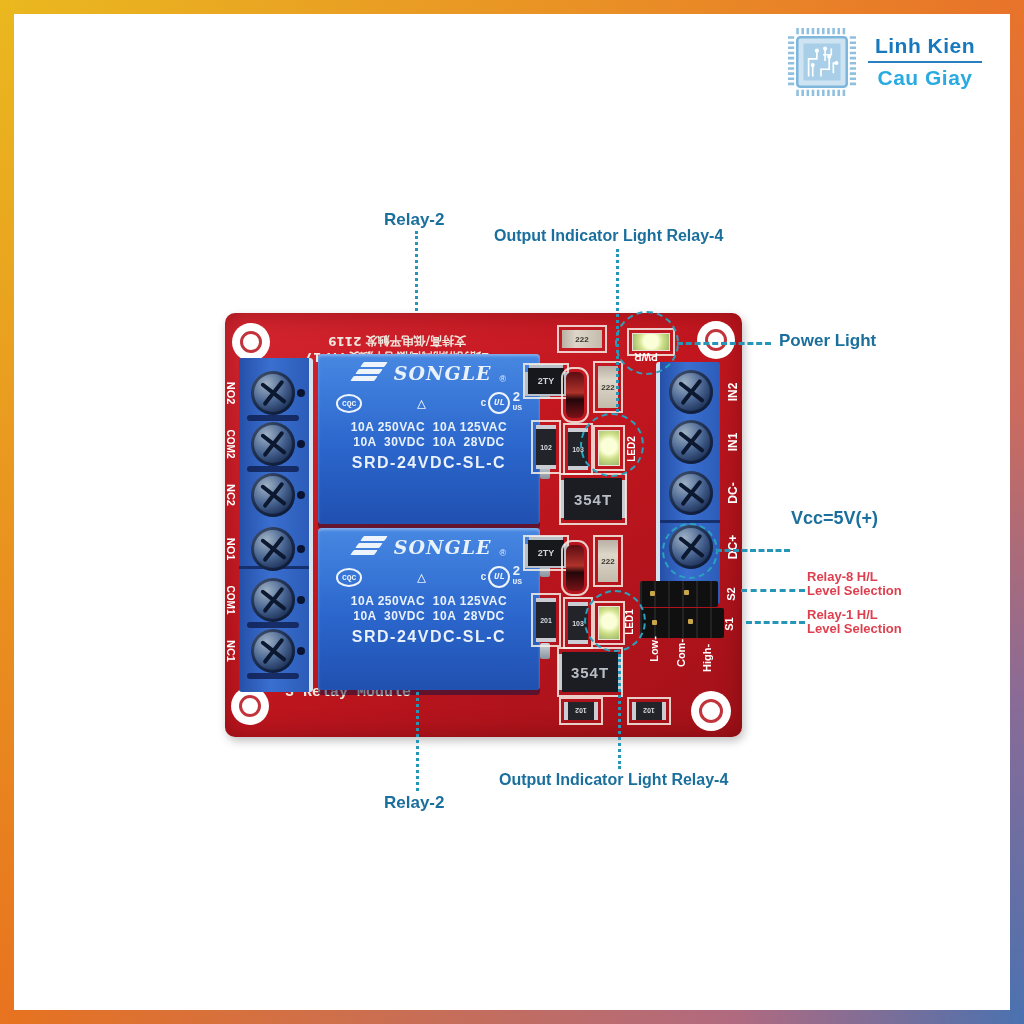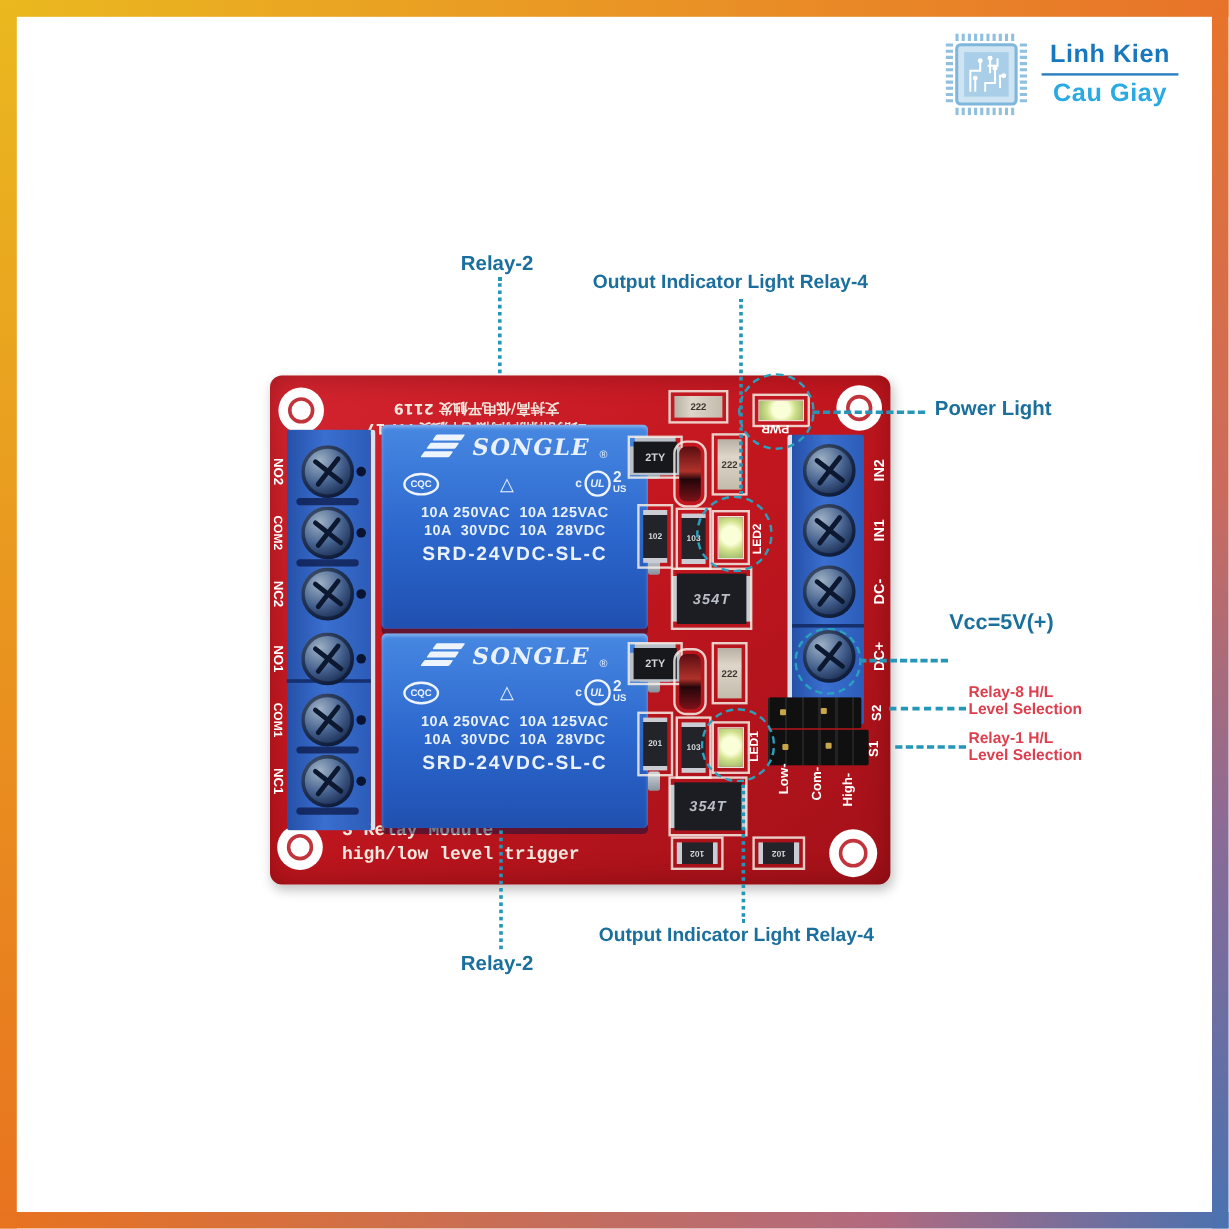--- a/index.html
+++ b/index.html
@@ -67,21 +67,21 @@
     box-shadow:0 5px 0 rgba(8,18,60,.5), inset 0 2px 3px rgba(255,255,255,.35);
     display:flex;flex-direction:column;align-items:center;padding:8px 10px 6px;}
   .relay-brand{display:flex;align-items:flex-end;gap:8px;margin-bottom:8px;}
   .flag{position:relative;width:34px;height:22px;}
   .flag span{position:absolute;height:5px;background:#eef4fc;border-radius:1px;transform:skewX(-35deg);}
   .flag .b1{left:10px;top:0;width:24px;}
   .flag .b2{left:5px;top:7px;width:24px;}
   .flag .b3{left:0;top:14px;width:24px;}
   .brand-name{font-family:"DejaVu Serif",serif;font-style:italic;font-weight:700;font-size:19px;letter-spacing:1px;}
   .brand-reg{font-size:9px;align-self:flex-end;}
-  .cert-row{display:flex;align-items:center;gap:24px;width:100%;justify-content:space-between;padding:0 8px;margin-bottom:6px;}
+  .cert-row{display:flex;align-items:center;gap:24px;width:100%;justify-content:space-between;padding:0 8px;margin-bottom:6px;font-family:Liberation Mono, monospace;}
   .cqc{border:2px solid #eef4fc;border-radius:50%;font-size:8px;font-weight:700;padding:3px 4px;}
   .tri{font-size:15px;}
   .ulmark{display:flex;align-items:center;gap:2px;}
   .ul-c{font-size:10px;font-weight:700;}
   .ul-circ{width:22px;height:22px;border:2px solid #eef4fc;border-radius:50%;display:flex;align-items:center;justify-content:center;
     font-size:9px;font-weight:700;font-style:italic;}
   .ul-col{display:flex;flex-direction:column;align-items:flex-start;line-height:10px;}
   .ul-num{font-size:13px;font-weight:700;}
   .ul-us{font-size:8px;font-weight:700;}
   .ratings{font-size:12px;font-weight:700;letter-spacing:.5px;line-height:15px;white-space:pre;text-align:center;}
@@ -95,22 +95,22 @@
   .res-d{background:linear-gradient(90deg,#caced4 0 4px,#23242a 4px calc(100% - 4px),#caced4 calc(100% - 4px));
     color:#d7dce2;display:flex;align-items:center;justify-content:center;font-size:7px;font-weight:700;}
   .res-dv{background:linear-gradient(180deg,#caced4 0 4px,#23242a 4px calc(100% - 4px),#caced4 calc(100% - 4px));
     color:#d7dce2;display:flex;align-items:center;justify-content:center;font-size:7px;font-weight:700;}
   .res-bv{background:linear-gradient(180deg,#b8b0a4,#ded6c8 35%,#c3bbac);color:#3a3530;
     display:flex;align-items:center;justify-content:center;font-size:8px;font-weight:700;}
   .diode{background:linear-gradient(180deg,#5a0d12,#b0322a 45%,#23060a 60%,#7c1218);border-radius:6px;}
   .transistor{background:#17181c;color:#cfd4da;display:flex;align-items:center;justify-content:center;
     font-size:9px;font-weight:700;box-shadow:-4px 3px 0 -1px #b9c0c8,4px 3px 0 -1px #b9c0c8,0 -5px 0 -1px #b9c0c8;}
   .opto{background:#1c1d22;color:#b9bec6;display:flex;align-items:center;justify-content:center;
-    font-size:12px;font-weight:700;letter-spacing:1px;
-    box-shadow:-6px 0 0 -2px #c8cdd3,6px 0 0 -2px #c8cdd3;font-style:italic;}
+    font-size:15px;font-weight:700;letter-spacing:1px;
+    box-shadow:-6px 0 0 -2px #c8cdd3,6px 0 0 -2px #c8cdd3;}
   .led{background:radial-gradient(circle at 50% 45%,#fbffd8 35%,#cfe08a 60%,#9ab86a);border:1px solid #e8e2d8;}
   .jumper{position:absolute;background:#101010;border-radius:2px;
     background-image:repeating-linear-gradient(90deg,rgba(255,255,255,.08) 0 2px,transparent 2px 14px);}
   .jumper i{position:absolute;width:5px;height:5px;background:#caa64a;border-radius:1px;}
   .dash-circle{position:absolute;border:2px dashed #2aa2bd;border-radius:50%;}
 
   
   .ann{position:absolute;color:var(--teal);font-weight:700;white-space:nowrap;text-align:right;}
   .ann-red{position:absolute;color:var(--annred);font-weight:700;font-size:13px;line-height:14px;white-space:nowrap;}
   .lead-v{position:absolute;width:0;border-left:3px dotted var(--leader);}
@@ -155,21 +155,20 @@
     <div class="hole" style="left:6px;top:374px;width:38px;height:38px;"></div>
     <div class="hole" style="left:466px;top:378px;width:40px;height:40px;"></div>
 
     <div class="silk-top">
       <div>2路光耦隔离高低电平触发 MT-17</div>
       <div>支持高/低电平触发 2119</div>
     </div>
 
     <div class="silk-bottom">
       <div>3 Relay  Module</div>
-      <div>high/low level trigger</div>
     </div>
 
     <div class="tblock left">
       <div class="seam" style="top:208px;"></div>
       <div class="slot" style="left:8px;top:57px;width:52px;"></div>
       <div class="slot" style="left:8px;top:108px;width:52px;"></div>
       <div class="slot" style="left:8px;top:264px;width:52px;"></div>
       <div class="slot" style="left:8px;top:315px;width:52px;"></div>
       <div class="screw" style="left:12px;top:13px;"></div>
       <div class="screw" style="left:12px;top:64px;"></div>

